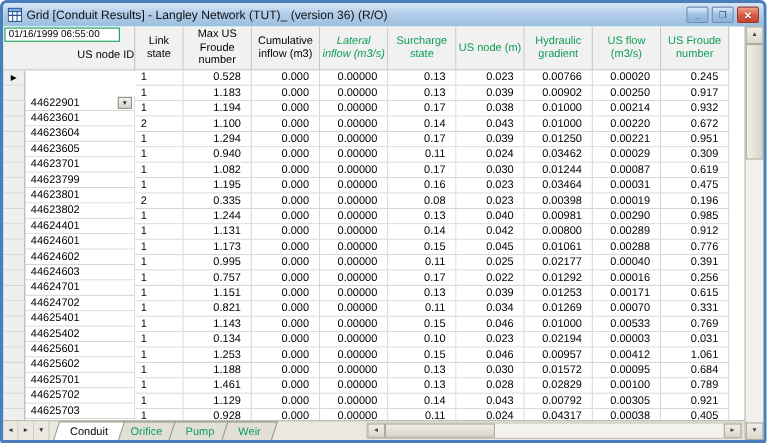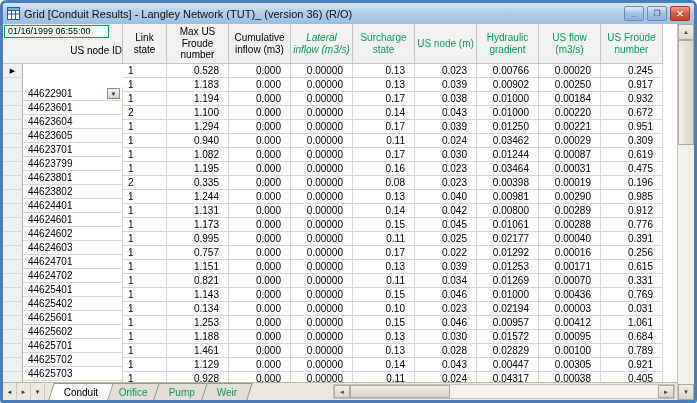--- a/index.html
+++ b/index.html
@@ -211,21 +211,21 @@
               <div class="cell wn">
                 <span>0.17</span>
               </div>
               <div class="cell wn">
                 <span>0.038</span>
               </div>
               <div class="cell wn">
                 <span>0.01000</span>
               </div>
               <div class="cell wn">
-                <span>0.00184</span>
+                <span>0.00214</span>
               </div>
               <div class="cell wn">
                 <span>0.932</span>
               </div>
             </div>
             <div class="row">
               <div class="cell sel"></div>
               <div class="cell w0">
                 <span>44623605</span>
               </div>
@@ -673,21 +673,21 @@
               <div class="cell wn">
                 <span>0.15</span>
               </div>
               <div class="cell wn">
                 <span>0.046</span>
               </div>
               <div class="cell wn">
                 <span>0.01000</span>
               </div>
               <div class="cell wn">
-                <span>0.00436</span>
+                <span>0.00533</span>
               </div>
               <div class="cell wn">
                 <span>0.769</span>
               </div>
             </div>
             <div class="row">
               <div class="cell sel"></div>
               <div class="cell w0">
                 <span>44625602</span>
               </div>
@@ -835,21 +835,21 @@
               <div class="cell wn">
                 <span>0.00000</span>
               </div>
               <div class="cell wn">
                 <span>0.14</span>
               </div>
               <div class="cell wn">
                 <span>0.043</span>
               </div>
               <div class="cell wn">
-                <span>0.00447</span>
+                <span>0.00792</span>
               </div>
               <div class="cell wn">
                 <span>0.00305</span>
               </div>
               <div class="cell wn">
                 <span>0.921</span>
               </div>
             </div>
             <div class="row">
               <div class="cell sel"></div>

